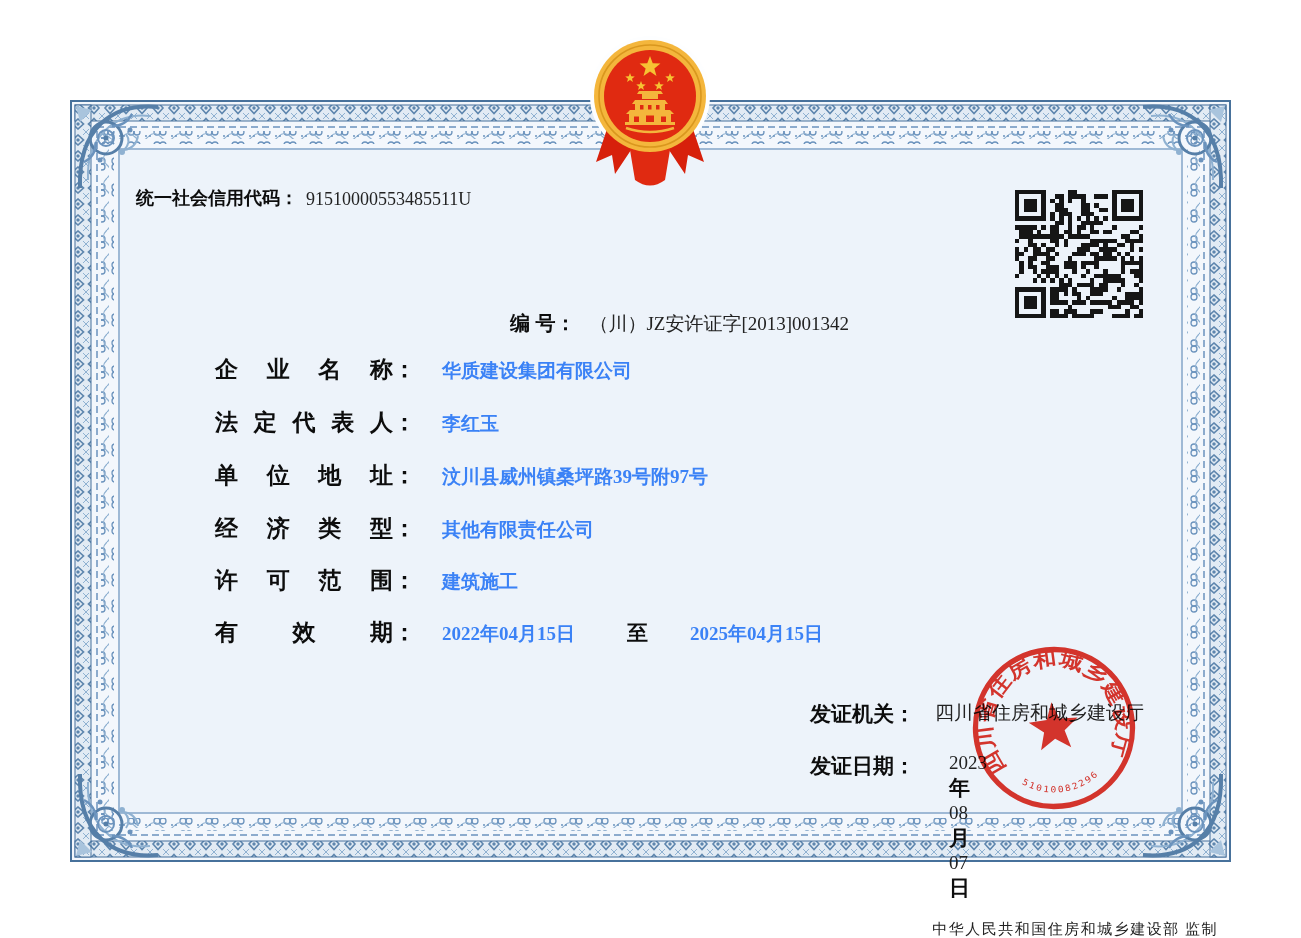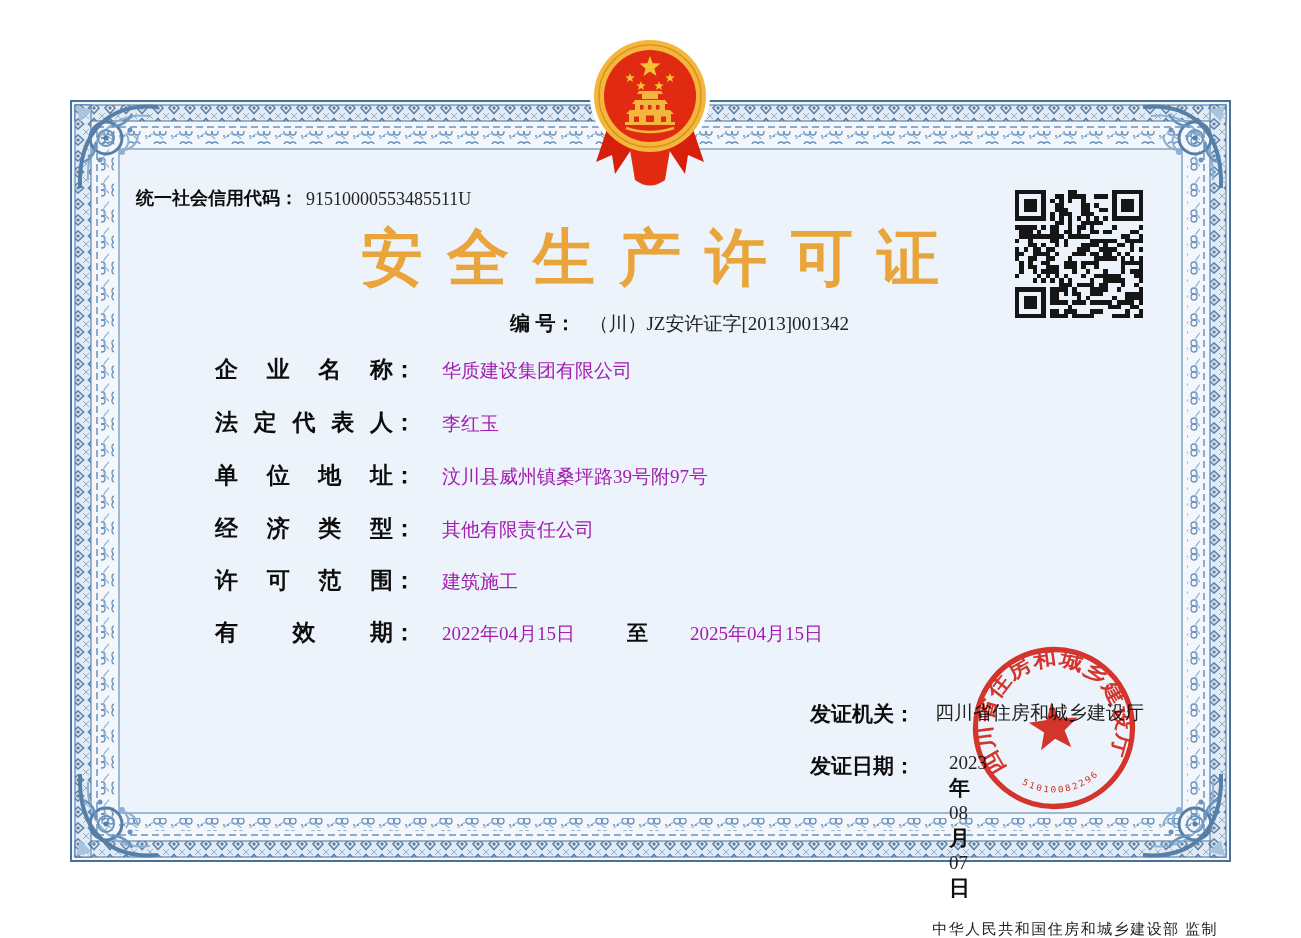--- a/index.html
+++ b/index.html
@@ -34,22 +34,22 @@
         align-items:baseline;white-space:nowrap;z-index:5;}
   .serial-label{font-size:20px;font-weight:bold;color:#0d0d0d;margin-left:47px;}
   .serial-value{font-size:19px;margin-left:14px;color:#222;
         font-family:"Liberation Serif",serif;}
 
   .field-row{left:215px;display:flex;align-items:baseline;z-index:5;white-space:nowrap;}
   .jlabel{display:inline-flex;align-items:baseline;}
   .jchars{display:inline-flex;justify-content:space-between;width:178px;
         font-size:23px;font-weight:bold;color:#0d0d0d;}
   .colon{font-size:23px;font-weight:bold;color:#0d0d0d;}
-  .fvalue{font-size:19px;color:#a21caf;margin-left:26px;
-        font-family:"Liberation Serif",serif;}
+  .fvalue{font-size:19px;color:#3b82f6;margin-left:26px;
+        font-family:"Liberation Serif",serif;font-weight:bold;}
   .to-word{font-size:21px;font-weight:bold;color:#0d0d0d;margin:0 26px 0 52px;}
 
   .issue-row{left:810px;display:flex;align-items:flex-start;z-index:5;white-space:nowrap;}
   .issue-label{font-size:21px;font-weight:bold;color:#0d0d0d;}
   .issue-value{font-size:19px;color:#222;margin-left:20px;
         font-family:"Liberation Serif",serif;}
   .date-parts{display:flex;align-items:baseline;margin-left:20px;flex-direction:column;}
   .date-num{font-size:19px;color:#222;font-family:"Liberation Serif",serif;}
   .date-unit{font-size:21px;font-weight:bold;color:#0d0d0d;margin:0 10px 0 14px;}
 
@@ -590,21 +590,20 @@
         <rect x="27" y="28" width="1" height="1" fill="#161616"></rect>
         <rect x="28" y="28" width="1" height="1" fill="#161616"></rect>
       </svg>
   </div>
 
   <div class="abs credit-row">
     <span class="credit-label">统一社会信用代码：</span>
     <span class="credit-value">91510000553485511U</span>
   </div>
 
-  <div class="abs cert-title">安全生产许可证</div>
 
   <div class="abs serial-row">
     <span class="serial-label">编 号：</span>
     <span class="serial-value">（川）JZ安许证字[2013]001342</span>
   </div>
 
   <div class="abs field-row" style="top:354px">
     <span class="jlabel">
         <span class="jchars">
           <span>企</span>

